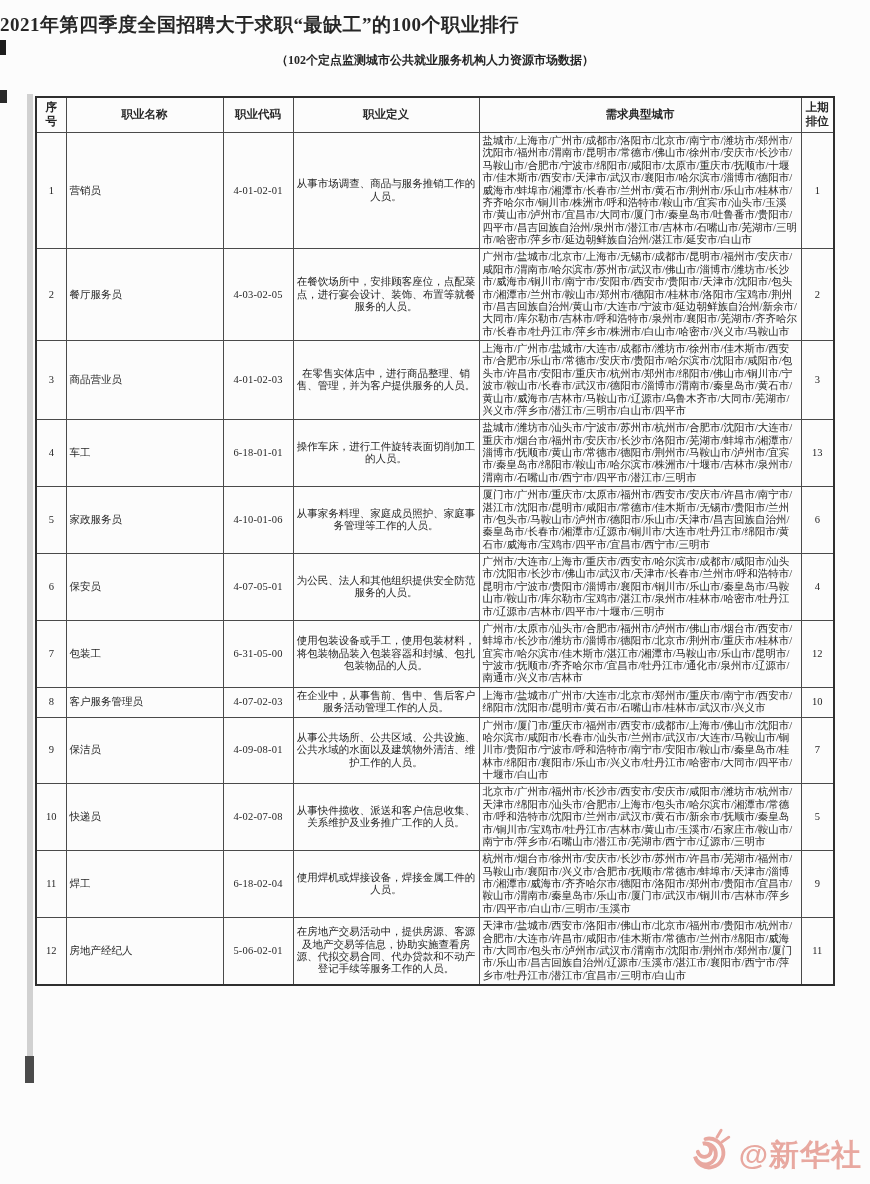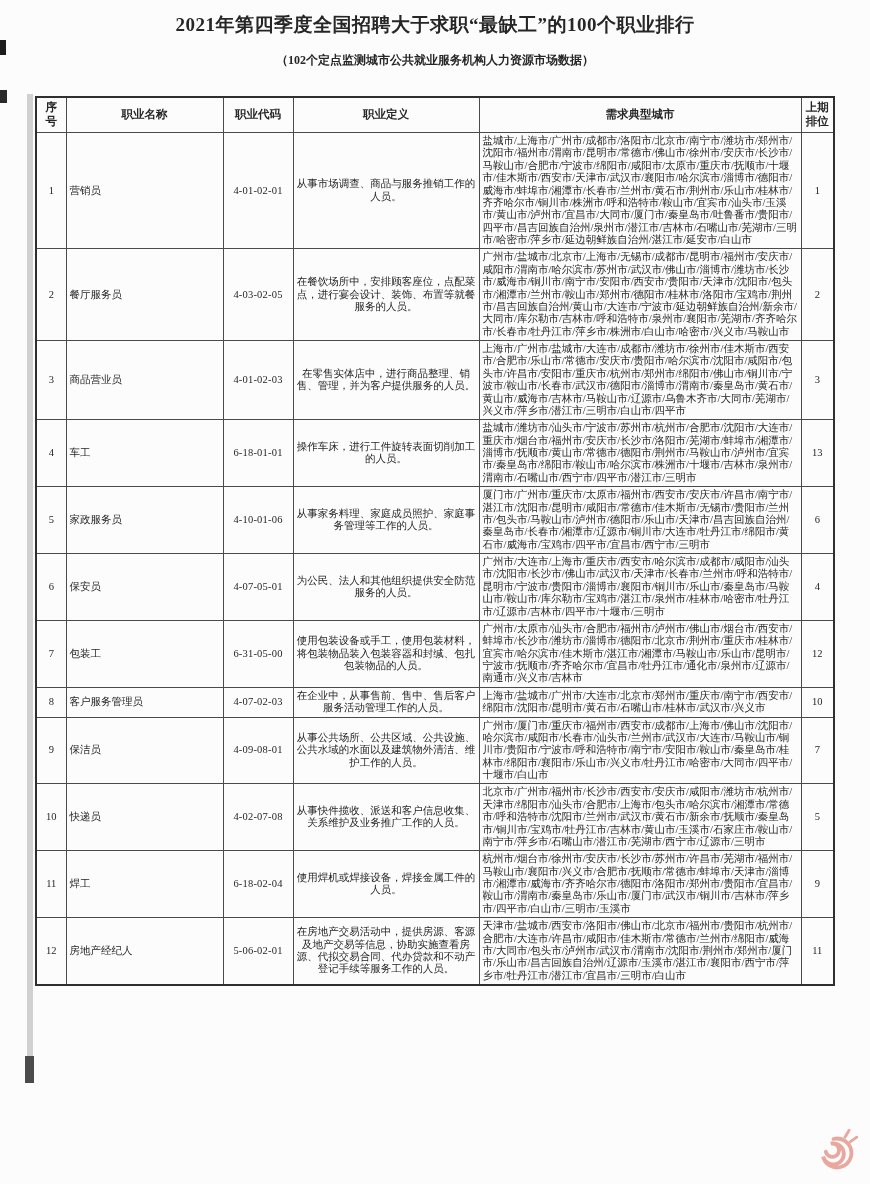--- a/index.html
+++ b/index.html
@@ -5,21 +5,21 @@
   html,body{margin:0;padding:0;}
   body{
     width:870px;height:1184px;
     background:#fcfcfc;
     font-family:"Liberation Serif","DejaVu Serif",serif;
     color:#262626;
     position:relative;
     overflow:hidden;
   }
   .page-title{
-    text-align:center;
+    text-align:left;
     font-weight:bold;
     font-size:19px;
     letter-spacing:0.5px;
     margin:0;
     padding-top:12px;
   }
   .page-subtitle{
     text-align:center;
     font-weight:bold;
     font-size:12px;
@@ -219,13 +219,14 @@
 </tbody>
 </table>
 
 <div class="watermark">
   <span>
     <svg width="50" height="50" viewBox="0 0 52 52">
       <path d="M26 26 m0 -15 a15 15 0 1 1 -15 15 a11 11 0 1 0 11 -11 a7 7 0 1 1 -7 7" fill="none" stroke="#e59a90" stroke-width="4" stroke-linecap="round"></path>
       <path d="M38 12 l6 -6 M42 18 l8 -3" fill="none" stroke="#e59a90" stroke-width="3" stroke-linecap="round"></path>
     </svg>
   </span>
+  <span class="wm-text">@新华社</span>
 </div>
 
 </body></html>

